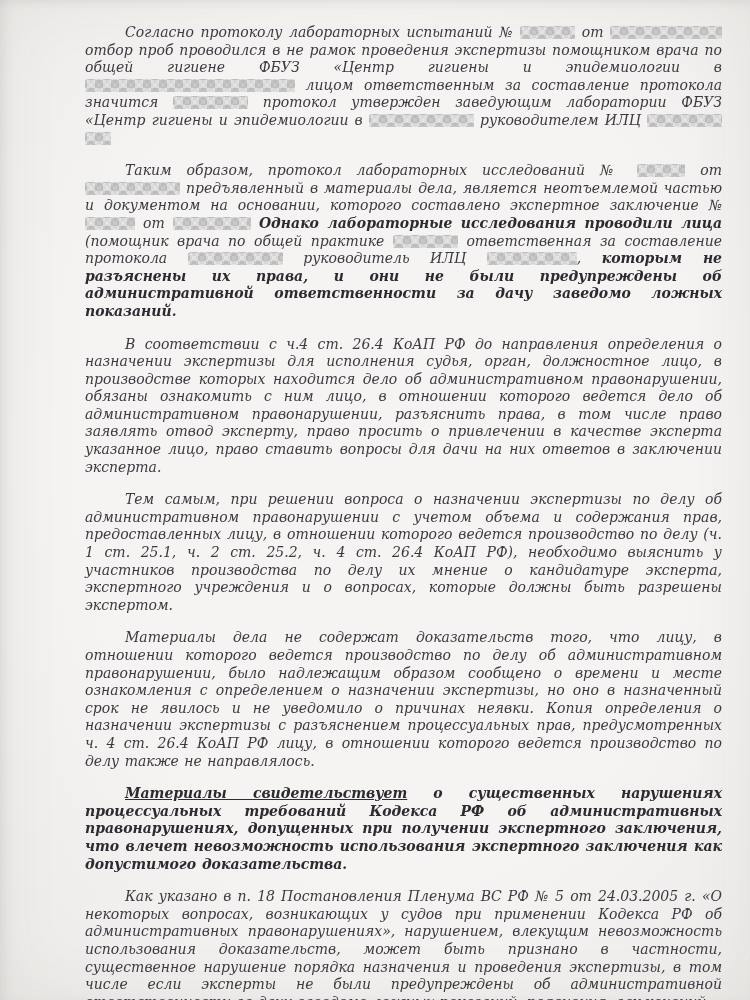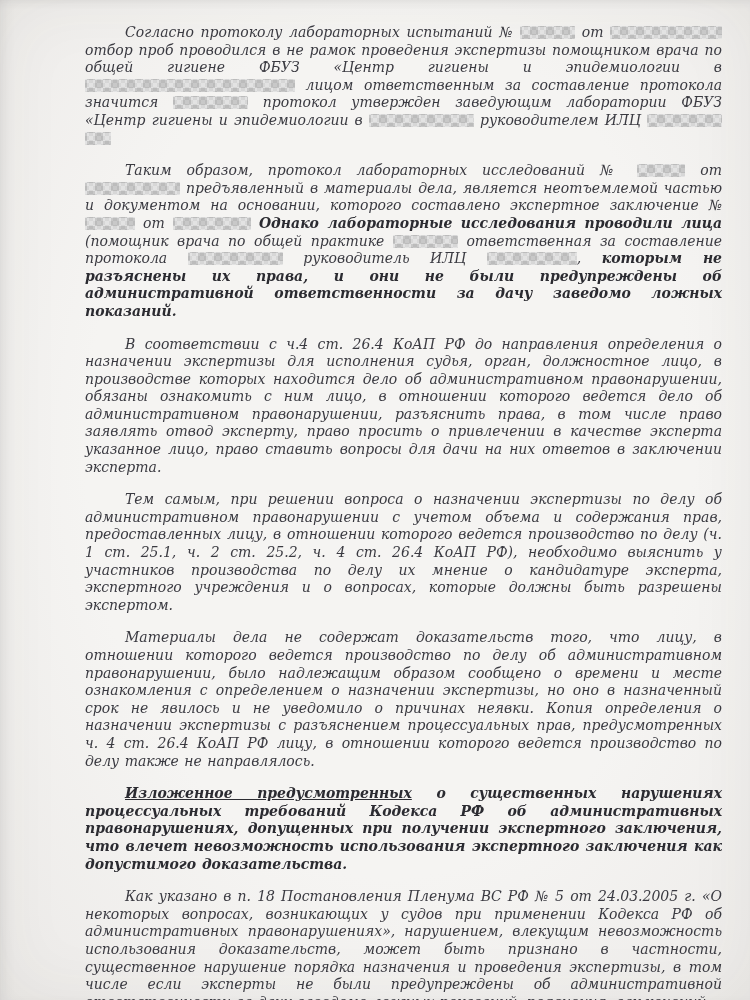--- a/index.html
+++ b/index.html
@@ -52,16 +52,16 @@
 </head>
 <body>
 
 <div class="page">
   <div class="doc-body">
       <p><span>Согласно протоколу лабораторных испытаний № </span><span class="redact" style="width: 55px;"></span><span> от </span><span class="redact" style="width: 112px;"></span><span> отбор проб проводился в не рамок проведения экспертизы помощником врача по общей гигиене ФБУЗ «Центр гигиены и эпидемиологии в </span><span class="redact" style="width: 210px;"></span><span> лицом ответственным за составление протокола значится </span><span class="redact" style="width: 75px;"></span><span> протокол утвержден заведующим лаборатории ФБУЗ «Центр гигиены и эпидемиологии в </span><span class="redact" style="width: 105px;"></span><span> руководителем ИЛЦ </span><span class="redact" style="width: 75px;"></span><span> </span><span class="redact" style="width: 26px;"></span></p>
       <p><span>Таким образом, протокол лабораторных исследований № </span><span class="redact" style="width: 48px;"></span><span> от </span><span class="redact" style="width: 95px;"></span><span> предъявленный в материалы дела, является неотъемлемой частью и документом на основании, которого составлено экспертное заключение № </span><span class="redact" style="width: 50px;"></span><span> от </span><span class="redact" style="width: 78px;"></span><span> </span><span class="b">Однако лабораторные исследования проводили лица </span><span>(помощник врача по общей практике </span><span class="redact" style="width: 65px;"></span><span> ответственная за составление протокола </span><span class="redact" style="width: 95px;"></span><span> руководитель ИЛЦ </span><span class="redact" style="width: 90px;"></span><span>, </span><span class="b">которым не разъяснены их права, и они не были предупреждены об административной ответственности за дачу заведомо ложных показаний.</span></p>
       <p><span>В соответствии с ч.4 ст. 26.4 КоАП РФ до направления определения о назначении экспертизы для исполнения судья, орган, должностное лицо, в производстве которых находится дело об административном правонарушении, обязаны ознакомить с ним лицо, в отношении которого ведется дело об административном правонарушении, разъяснить права, в том числе право заявлять отвод эксперту, право просить о привлечении в качестве эксперта указанное лицо, право ставить вопросы для дачи на них ответов в заключении эксперта.</span></p>
       <p><span>Тем самым, при решении вопроса о назначении экспертизы по делу об административном правонарушении с учетом объема и содержания прав, предоставленных лицу, в отношении которого ведется производство по делу (ч. 1 ст. 25.1, ч. 2 ст. 25.2, ч. 4 ст. 26.4 КоАП РФ), необходимо выяснить у участников производства по делу их мнение о кандидатуре эксперта, экспертного учреждения и о вопросах, которые должны быть разрешены экспертом.</span></p>
       <p><span>Материалы дела не содержат доказательств того, что лицу, в отношении которого ведется производство по делу об административном правонарушении, было надлежащим образом сообщено о времени и месте ознакомления с определением о назначении экспертизы, но оно в назначенный срок не явилось и не уведомило о причинах неявки. Копия определения о назначении экспертизы с разъяснением процессуальных прав, предусмотренных ч. 4 ст. 26.4 КоАП РФ лицу, в отношении которого ведется производство по делу также не направлялось.</span></p>
-      <p><span class="b u">Изложенное предусмотренных</span><span class="b"> о существенных нарушениях процессуальных требований Кодекса РФ об административных правонарушениях, допущенных при получении экспертного заключения, что влечет невозможность использования экспертного заключения как допустимого доказательства.</span></p>
+      <p><span class="b u">Материалы свидетельствует</span><span class="b"> о существенных нарушениях процессуальных требований Кодекса РФ об административных правонарушениях, допущенных при получении экспертного заключения, что влечет невозможность использования экспертного заключения как допустимого доказательства.</span></p>
       <p><span>Как указано в п. 18 Постановления Пленума ВС РФ № 5 от 24.03.2005 г. «О некоторых вопросах, возникающих у судов при применении Кодекса РФ об административных правонарушениях», нарушением, влекущим невозможность использования доказательств, может быть признано в частности, существенное нарушение порядка назначения и проведения экспертизы, в том числе если эксперты не были предупреждены об административной ответственности за дачу заведомо ложных показаний, пояснения, заключений.</span></p>
     </div>
 </div>
 
 </body></html>

